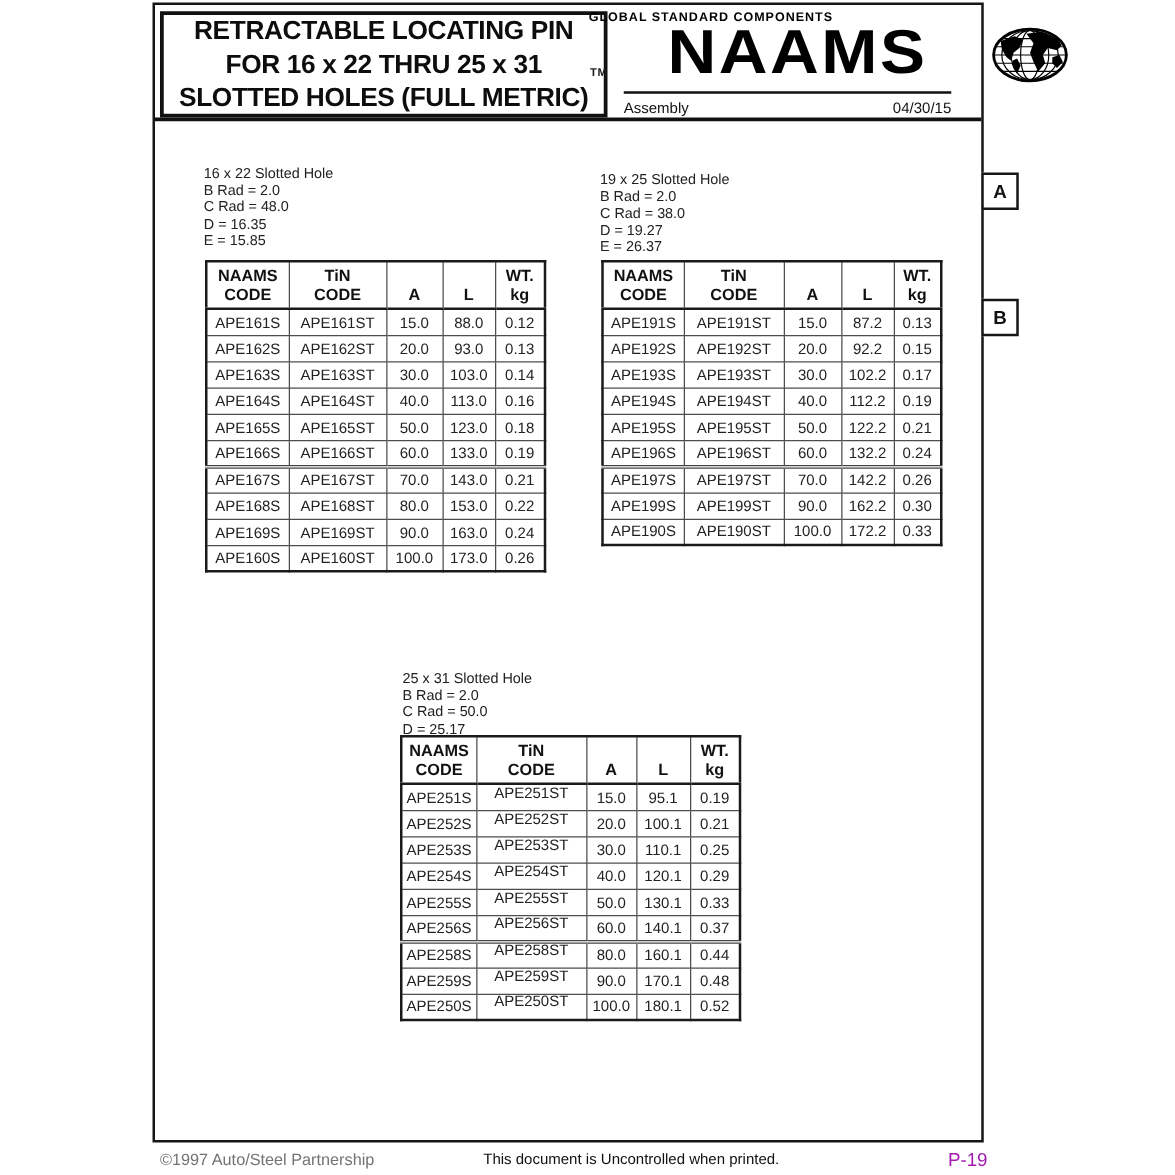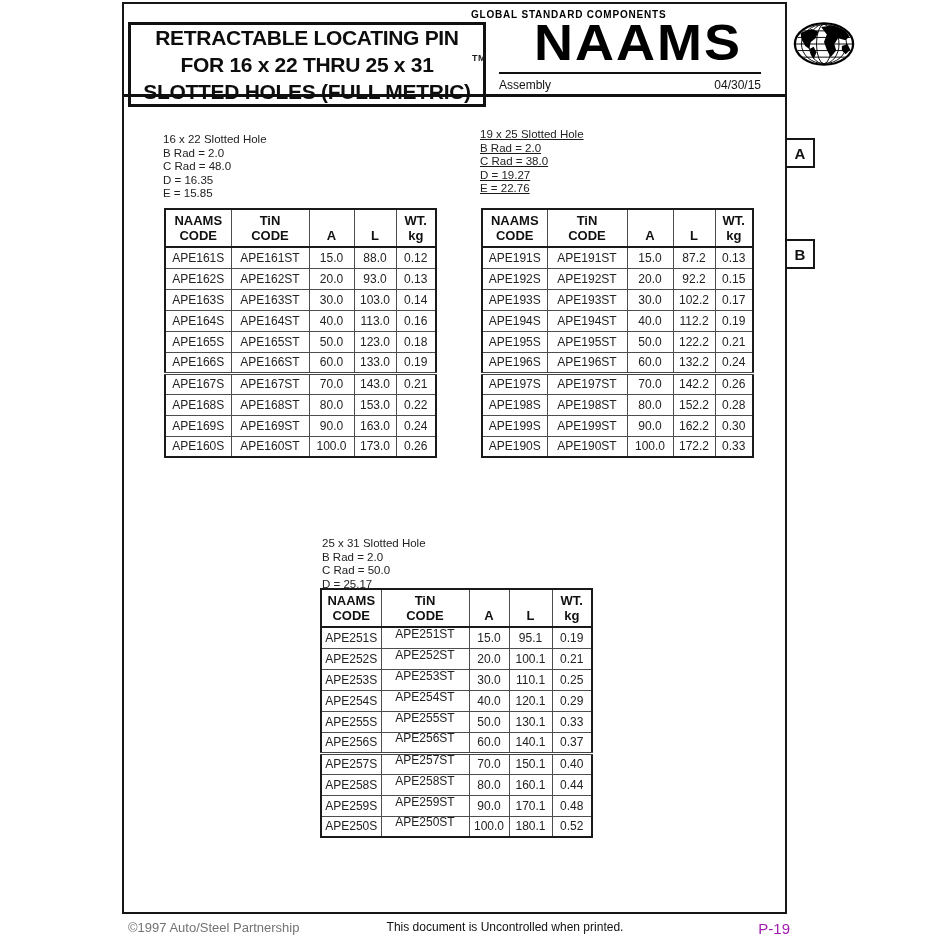--- a/index.html
+++ b/index.html
@@ -4,41 +4,41 @@
 <style>
   * { margin:0; padding:0; box-sizing:border-box; }
   html,body { width:940px; height:940px; background:#fff; font-family:"Liberation Sans", sans-serif; color:#1a1a1a; }
   body { position:relative; overflow:hidden; }
 
   
   .frame { position:absolute; left:122px; top:2px; width:665px; height:912px; border:2px solid #161616; background:#fff; }
 
   
   .header { position:relative; height:93px; border-bottom:3px solid #111; }
-  .title-box { position:absolute; left:4px; top:18px; width:358px; height:85px; border:3px solid #111; display:flex; flex-direction:column; justify-content:center; }
+  .title-box { position:absolute; left:4px; top:5px; width:358px; height:85px; border:3px solid #111; display:flex; flex-direction:column; justify-content:center; }
   .title-line { text-align:center; font-weight:bold; font-size:21px; line-height:27px; letter-spacing:-0.3px; color:#0d0d0d; }
 
   .brand { position:absolute; right:2px; top:5px; width:312px; }
   .brand-tagline { text-align:left; font-weight:bold; font-size:10px; letter-spacing:0.8px; color:#000; padding-right:2px; }
   .brand-row { display:flex; align-items:flex-start; margin-top:1px;gap:48px; }
   .tm { font-size:9px; font-weight:bold; margin-top:32px; margin-left:1px; letter-spacing:0.5px; }
   .wordmark { font-size:54px; font-weight:bold; letter-spacing:2px; line-height:46px; color:#000; transform:scaleY(0.92); transform-origin:top left; }
   .globe { margin-left:3px; margin-top:0px; }
   .brand-rule { margin-left:28px; width:262px; border-top:2.5px solid #111; margin-top:1px; }
   .brand-sub { margin-left:28px; width:262px; display:flex; justify-content:space-between; margin-top:4px; font-size:12px; color:#111; }
 
   
   .marker { position:absolute; width:30px; height:30px; border:2px solid #161616; background:#fff; display:flex; align-items:center; justify-content:center; font-size:15px; font-weight:bold; color:#111; }
   .marker-a { left:785px; top:138px; }
   .marker-b { left:785px; top:239px; }
 
   
   .panel { position:absolute; }
   .panel-1 { left:163px; top:133px; }
-  .panel-2 { left:480px; top:128px;text-decoration:underline; }
+  .panel-2 { left:480px; top:138px; }
   .panel-3 { left:322px; top:515px;margin-top:22px; }
   .notes { font-size:11.5px; line-height:13.5px; color:#222; margin-bottom:8px; }
 
   .p1-table { position:absolute; left:164px; top:208px; }
   .p2-table { position:absolute; left:481px; top:208px; }
   .p3-table { position:absolute; left:320px; top:588px; }
 
   table { border-collapse:collapse; background:#fff; }
   table, th, td { border:1px solid #4d4d4d; }
   table { border:2px solid #1a1a1a; }
@@ -128,21 +128,21 @@
       <div class="note-line">D = 16.35</div>
       <div class="note-line">E = 15.85</div>
     </div>
   </div>
 <div class="panel panel-2">
     <div class="notes">
       <div class="note-line">19 x 25 Slotted Hole</div>
       <div class="note-line">B Rad = 2.0</div>
       <div class="note-line">C Rad = 38.0</div>
       <div class="note-line">D = 19.27</div>
-      <div class="note-line">E = 22.76</div>
+      <div class="note-line">E = 26.37</div>
     </div>
   </div>
 <div class="panel panel-3">
     <div class="notes">
       <div class="note-line">25 x 31 Slotted Hole</div>
       <div class="note-line">B Rad = 2.0</div>
       <div class="note-line">C Rad = 50.0</div>
       <div class="note-line">D = 25.17</div>
       <div class="note-line">E = 24.85</div>
     </div>
@@ -314,27 +314,20 @@
           <td><span class="cv">0.24</span></td>
         </tr>
         <tr>
           <td><span class="cv">APE197S</span></td>
           <td><span class="cv">APE197ST</span></td>
           <td><span class="cv">70.0</span></td>
           <td><span class="cv">142.2</span></td>
           <td><span class="cv">0.26</span></td>
         </tr>
         <tr>
-          <td><span class="cv">APE198S</span></td>
-          <td><span class="cv">APE198ST</span></td>
-          <td><span class="cv">80.0</span></td>
-          <td><span class="cv">152.2</span></td>
-          <td><span class="cv">0.28</span></td>
-        </tr>
-        <tr>
           <td><span class="cv">APE199S</span></td>
           <td><span class="cv">APE199ST</span></td>
           <td><span class="cv">90.0</span></td>
           <td><span class="cv">162.2</span></td>
           <td><span class="cv">0.30</span></td>
         </tr>
         <tr>
           <td><span class="cv">APE190S</span></td>
           <td><span class="cv">APE190ST</span></td>
           <td><span class="cv">100.0</span></td>
@@ -405,27 +398,20 @@
           <td><span class="cv">0.33</span></td>
         </tr>
         <tr>
           <td><span class="cv">APE256S</span></td>
           <td><span class="cv">APE256ST</span></td>
           <td><span class="cv">60.0</span></td>
           <td><span class="cv">140.1</span></td>
           <td><span class="cv">0.37</span></td>
         </tr>
         <tr>
-          <td><span class="cv">APE257S</span></td>
-          <td><span class="cv">APE257ST</span></td>
-          <td><span class="cv">70.0</span></td>
-          <td><span class="cv">150.1</span></td>
-          <td><span class="cv">0.40</span></td>
-        </tr>
-        <tr>
           <td><span class="cv">APE258S</span></td>
           <td><span class="cv">APE258ST</span></td>
           <td><span class="cv">80.0</span></td>
           <td><span class="cv">160.1</span></td>
           <td><span class="cv">0.44</span></td>
         </tr>
         <tr>
           <td><span class="cv">APE259S</span></td>
           <td><span class="cv">APE259ST</span></td>
           <td><span class="cv">90.0</span></td>

